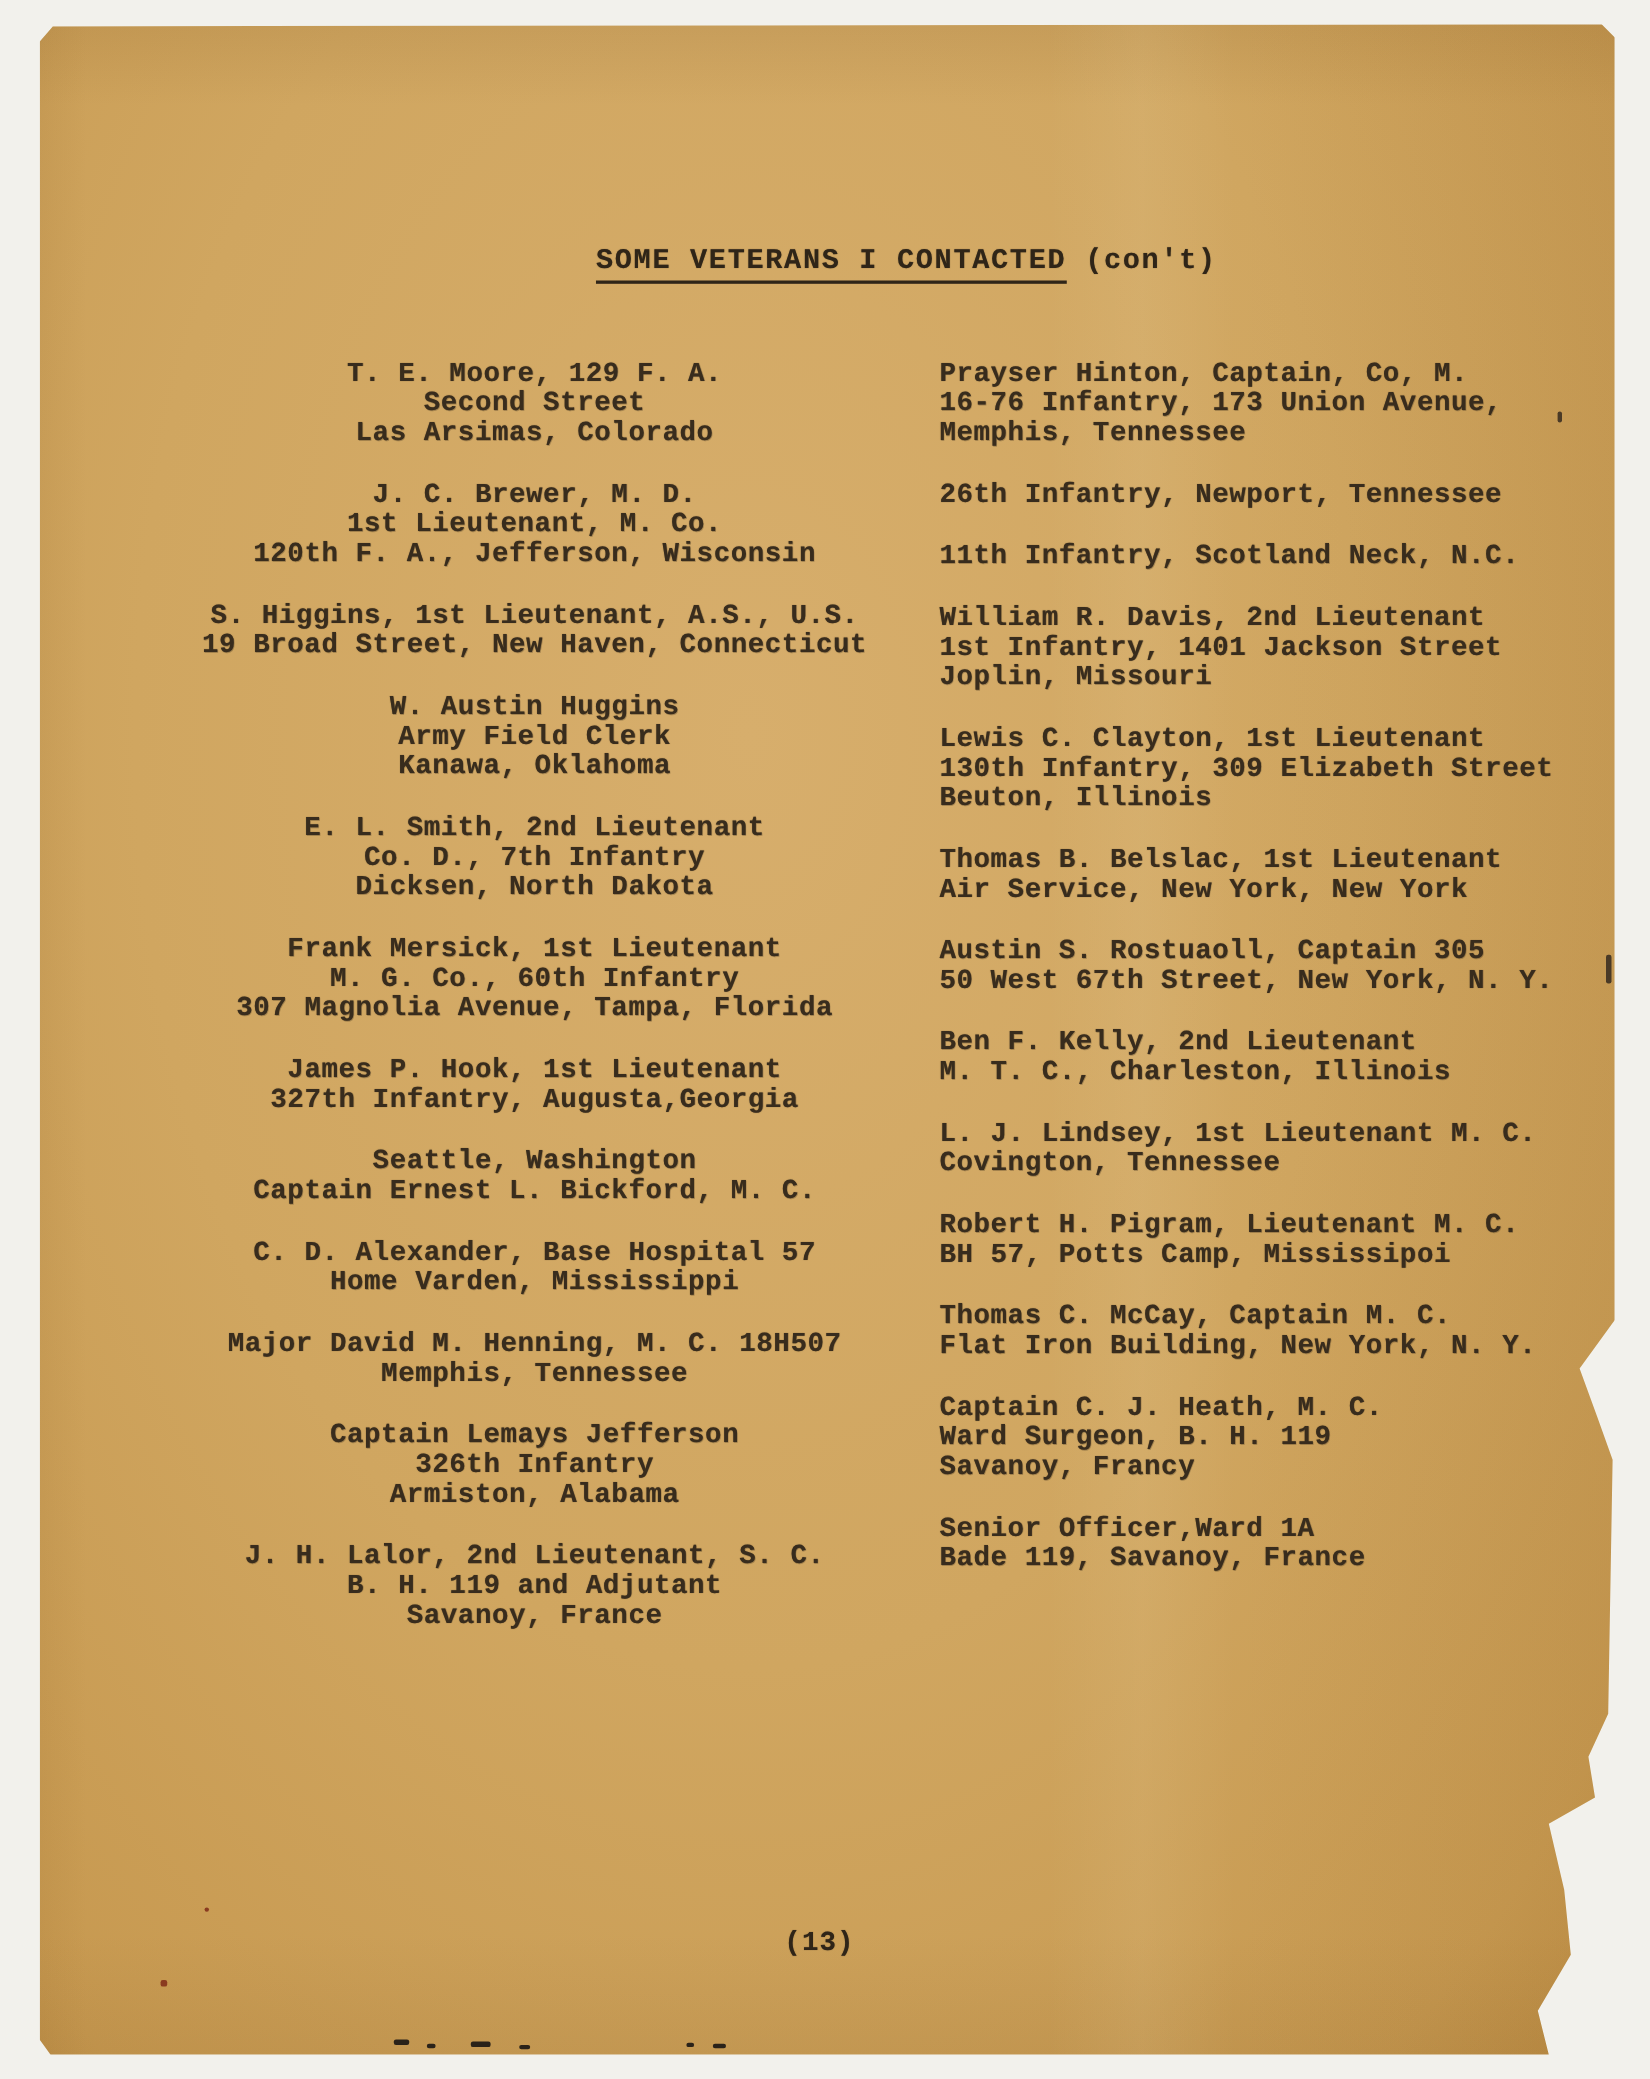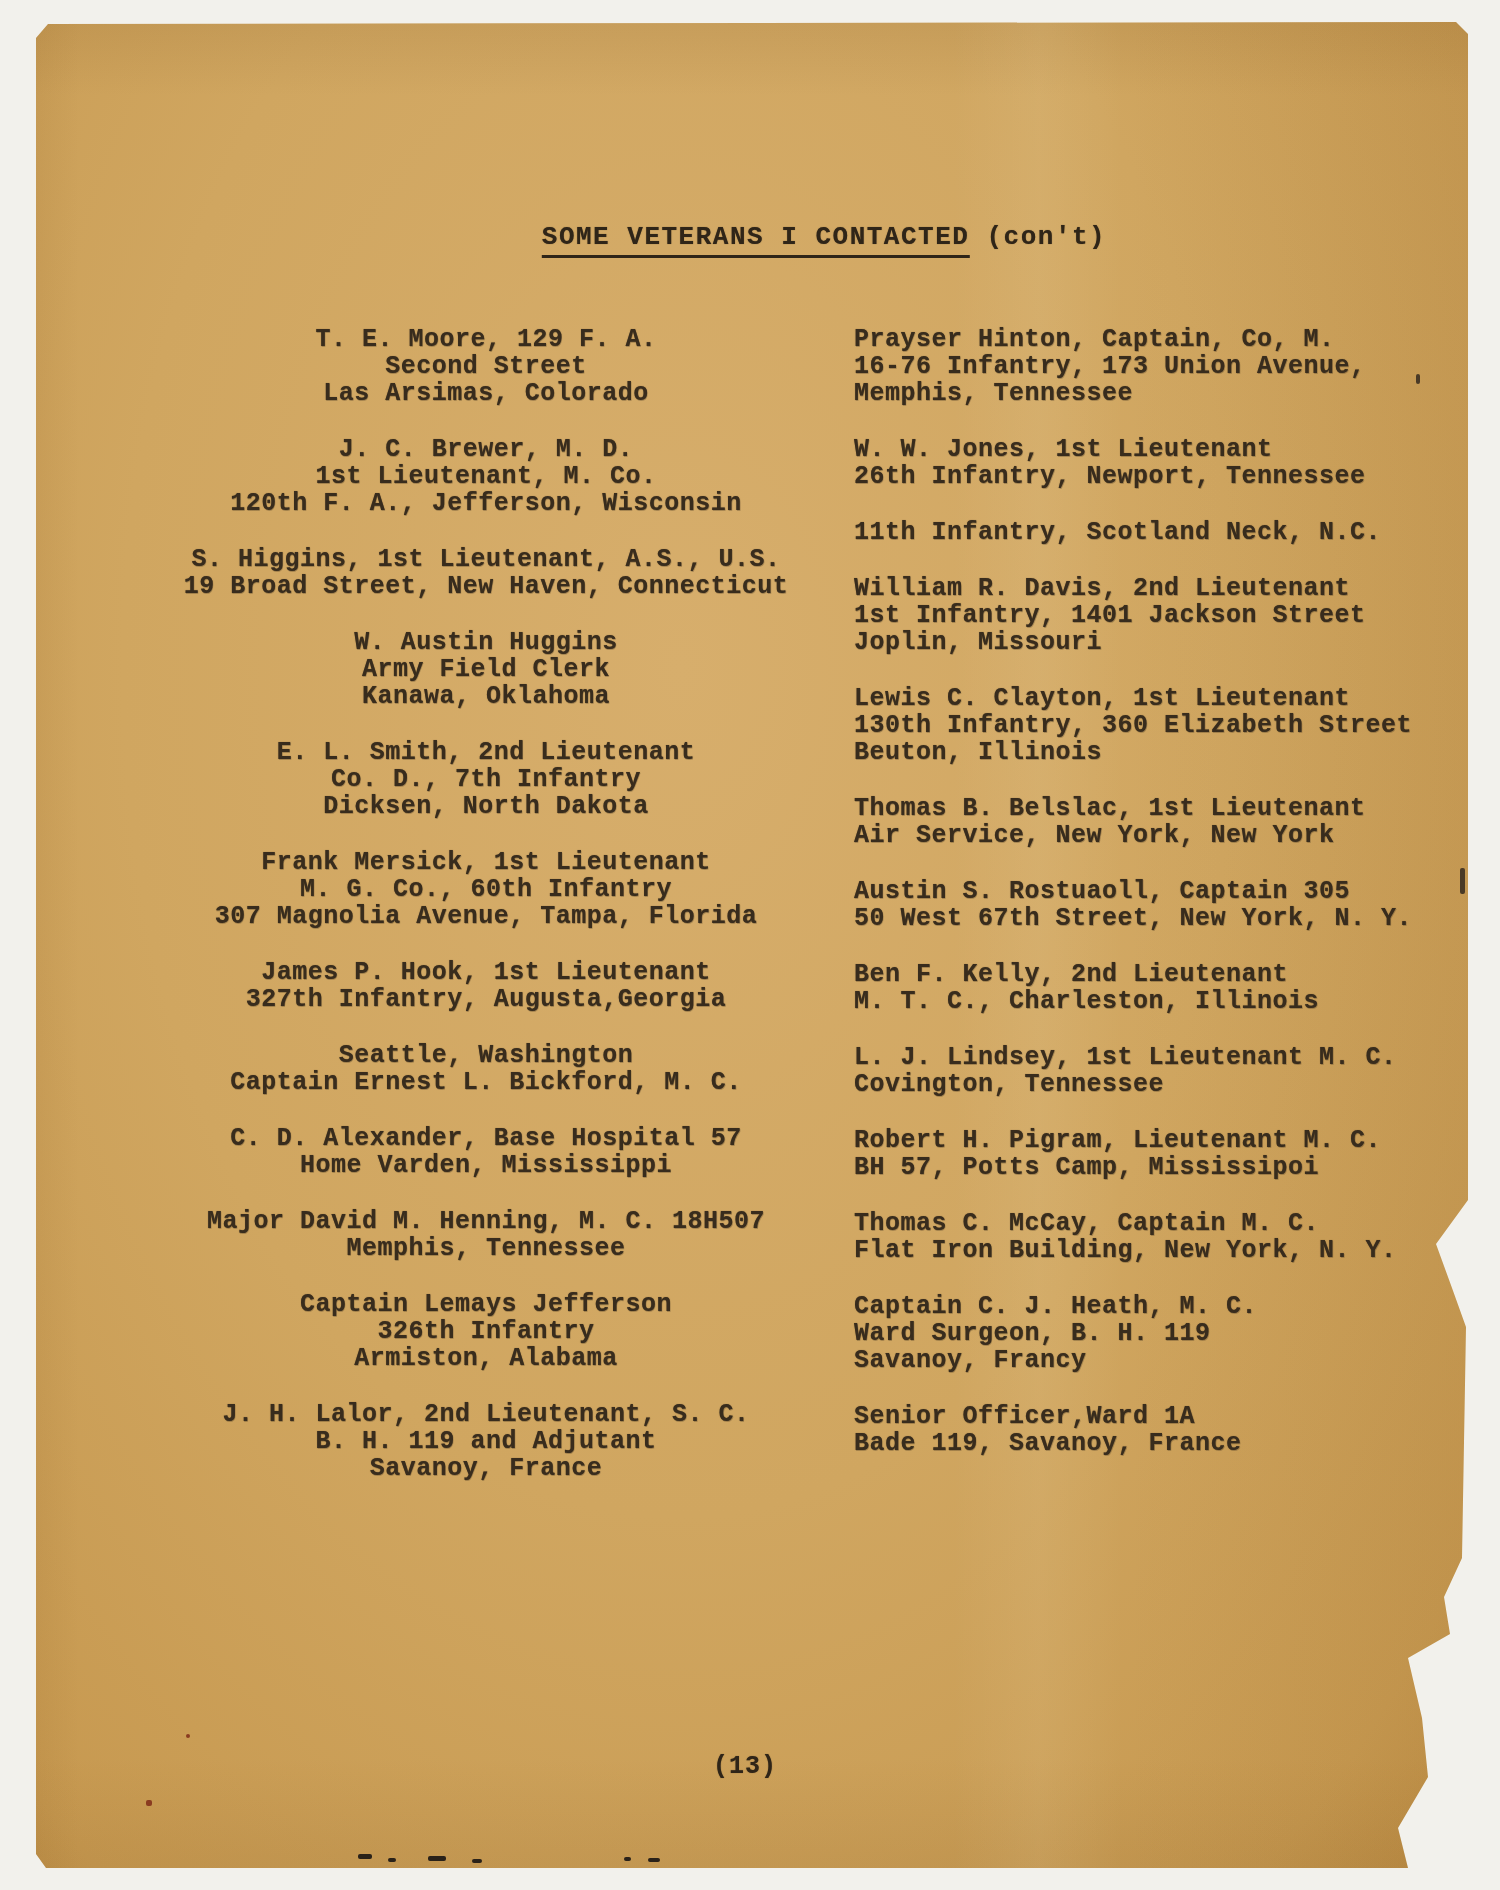--- a/index.html
+++ b/index.html
@@ -120,34 +120,33 @@
           <div class="line">Savanoy, France</div>
         </div>
       </div>
     <div class="col col-right" id="col-right">
         <div class="entry">
           <div class="line">Prayser Hinton, Captain, Co, M.</div>
           <div class="line">16-76 Infantry, 173 Union Avenue,</div>
           <div class="line">Memphis, Tennessee</div>
         </div>
         <div class="entry">
-          <div class="line">W. W. Jones, 1st Lieutenant</div>
           <div class="line">26th Infantry, Newport, Tennessee</div>
         </div>
         <div class="entry">
           <div class="line">11th Infantry, Scotland Neck, N.C.</div>
         </div>
         <div class="entry">
           <div class="line">William R. Davis, 2nd Lieutenant</div>
           <div class="line">1st Infantry, 1401 Jackson Street</div>
           <div class="line">Joplin, Missouri</div>
         </div>
         <div class="entry">
           <div class="line">Lewis C. Clayton, 1st Lieutenant</div>
-          <div class="line">130th Infantry, 360 Elizabeth Street</div>
+          <div class="line">130th Infantry, 309 Elizabeth Street</div>
           <div class="line">Beuton, Illinois</div>
         </div>
         <div class="entry">
           <div class="line">Thomas B. Belslac, 1st Lieutenant</div>
           <div class="line">Air Service, New York, New York</div>
         </div>
         <div class="entry">
           <div class="line">Austin S. Rostuaoll, Captain 305</div>
           <div class="line">50 West 67th Street, New York, N. Y.</div>
         </div>

